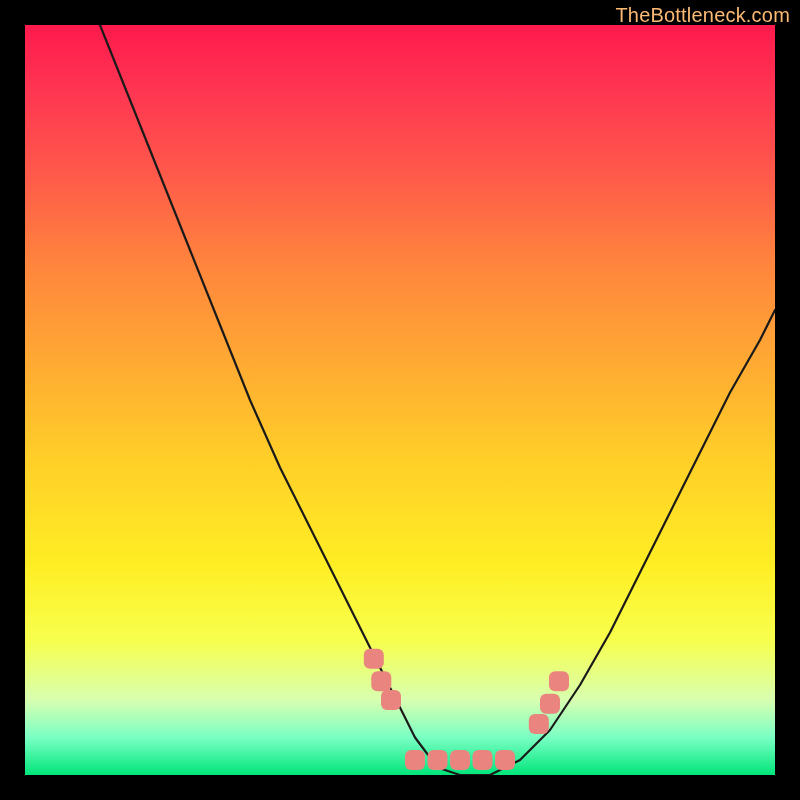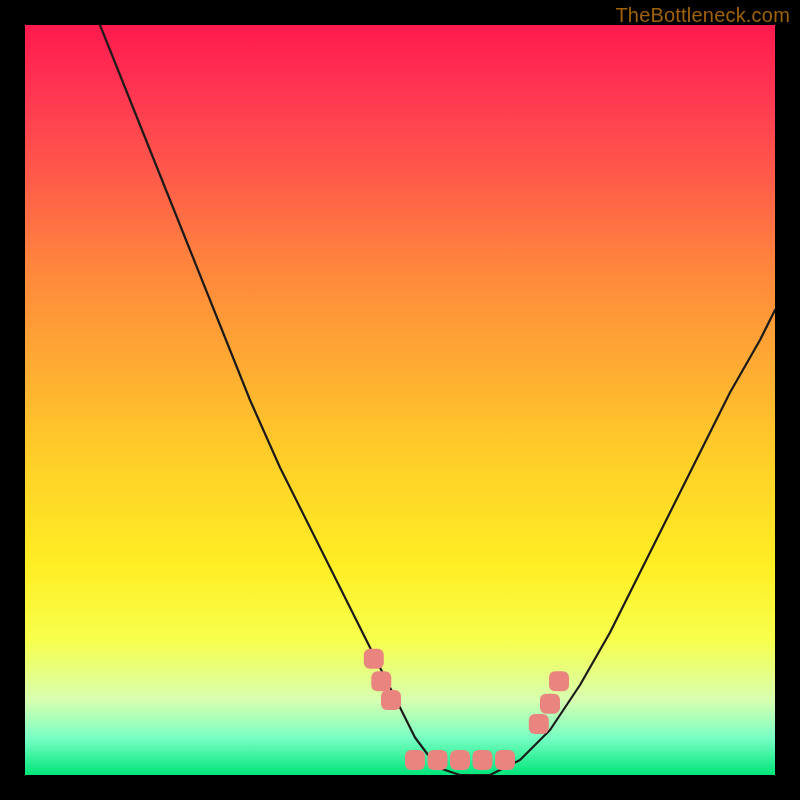--- a/index.html
+++ b/index.html
@@ -37,21 +37,21 @@
     left: 0;
     top: 0;
     width: 750px;
     height: 750px;
     display: block;
   }
   .watermark {
     position: absolute;
     top: 4px;
     right: 10px;
-    color: #a16207;
+    color: #fdba74;
     font-size: 20px;
     letter-spacing: 0.2px;
     font-weight: 500;
   }
 </style>
 </head>
 <body>
 
 <div class="frame">
   <svg viewBox="0 0 750 750" preserveAspectRatio="none">

